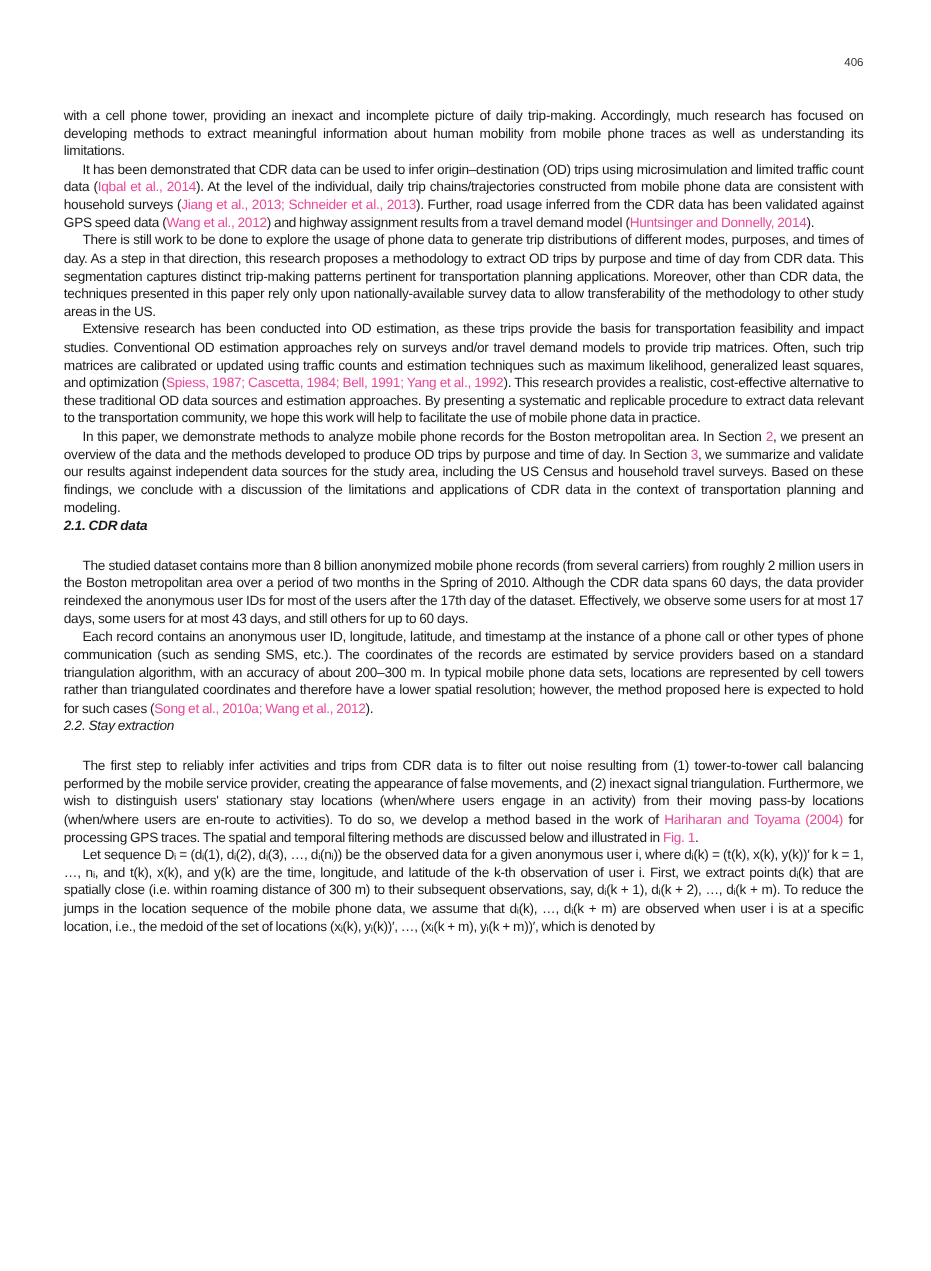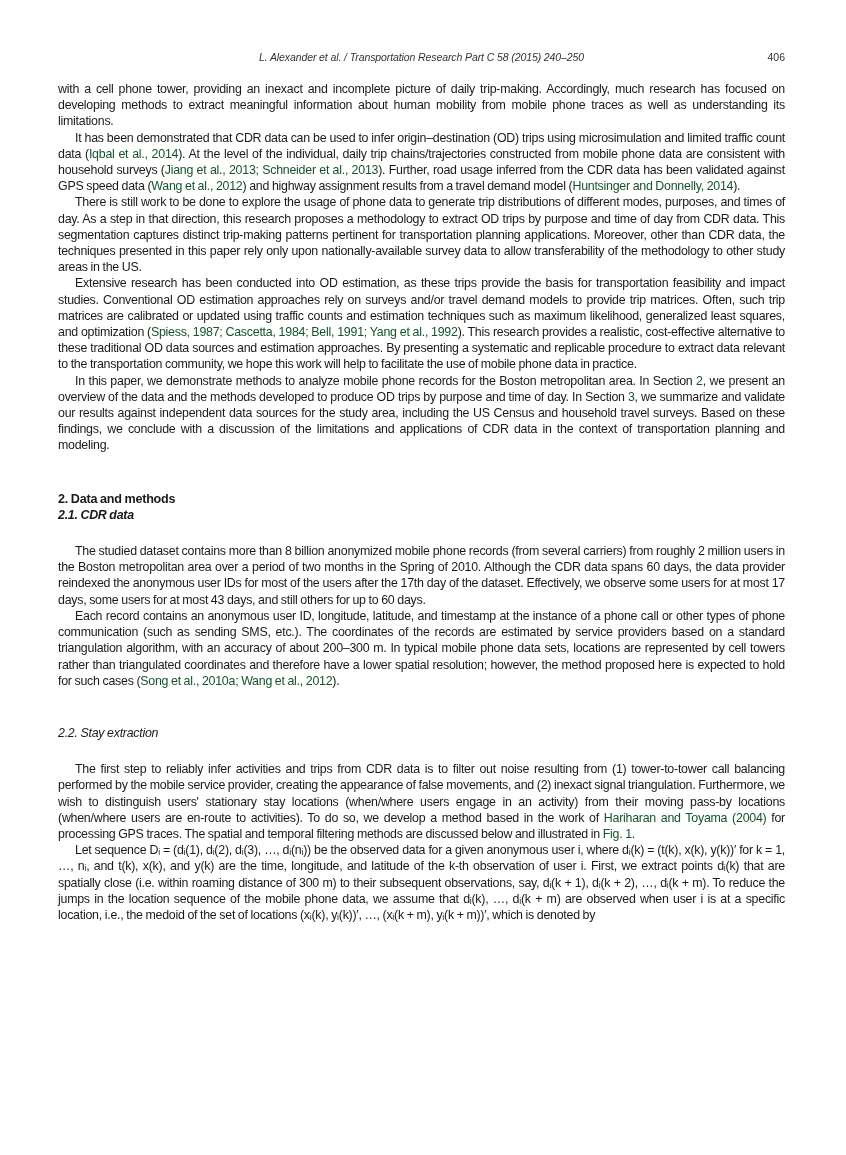--- a/index.html
+++ b/index.html
@@ -3,56 +3,54 @@
 <meta charset="utf-8">
 <style>
   html, body { margin: 0; padding: 0; background: #ffffff; }
   body { width: 846px; height: 1155px; position: relative; overflow: hidden;
          font-family: "Liberation Sans", "DejaVu Sans", sans-serif; color: #1a1a1a; }
   .page { position: absolute; left: 58px; top: 0; width: 727px; }
   .running-head { position: absolute; top: 51px; left: 0; width: 727px; height: 16px;
                   font-size: 10.5px; font-style: italic; color: #333; }
   .running-head .title { position: absolute; left: 0; right: 0; text-align: center; letter-spacing: -0.1px; }
   .running-head .pageno { position: absolute; right: 0; font-style: normal; }
-  .body { position: absolute; top: 81px; left: 0; width: 727px; font-size: 12.4px; line-height: 16.2px;
+  .body { position: absolute; top: 97px; left: 0; width: 727px; font-size: 12.4px; line-height: 16.2px;
           letter-spacing: -0.25px; word-spacing: -0.4px; text-align: justify; }
   p { margin: 0; text-indent: 17px; }
   p.noindent { text-indent: 0; }
-  a, .cite { color: #14532d; text-decoration: none; margin-top: 40px; }
+  a, .cite { color: #ec4899; text-decoration: none; margin-top: 40px; }
   h2 { margin: 0; font-size: 12.6px; font-weight: bold; }
   h3 { margin: 0; font-size: 12.4px; font-weight: normal; font-style: italic; }
   .eq { position: absolute; left: 37px; font-family: "Liberation Serif", "DejaVu Serif", serif;
         font-style: italic; font-size: 13px; }
 </style>
 </head>
 <body>
 
 <div class="page">
   <div class="running-head">
-    <span class="title">L. Alexander et al. / Transportation Research Part C 58 (2015) 240–250</span>
     <span class="pageno">406</span>
   </div>
 
   <div class="body">
     <p class="noindent">with a cell phone tower, providing an inexact and incomplete picture of daily trip-making. Accordingly, much research has focused on developing methods to extract meaningful information about human mobility from mobile phone traces as well as understanding its limitations.</p>
 
     <p><span>It has been demonstrated that CDR data can be used to infer origin–destination (OD) trips using microsimulation and limited traffic count data (</span><a class="cite">Iqbal et al., 2014</a><span>). At the level of the individual, daily trip chains/trajectories constructed from mobile phone data are consistent with household surveys (</span><a class="cite">Jiang et al., 2013; Schneider et al., 2013</a><span>). Further, road usage inferred from the CDR data has been validated against GPS speed data (</span><a class="cite">Wang et al., 2012</a><span>) and highway assignment results from a travel demand model (</span><a class="cite">Huntsinger and Donnelly, 2014</a><span>).</span></p>
 
     <p>There is still work to be done to explore the usage of phone data to generate trip distributions of different modes, purposes, and times of day. As a step in that direction, this research proposes a methodology to extract OD trips by purpose and time of day from CDR data. This segmentation captures distinct trip-making patterns pertinent for transportation planning applications. Moreover, other than CDR data, the techniques presented in this paper rely only upon nationally-available survey data to allow transferability of the methodology to other study areas in the US.</p>
 
     <p><span>Extensive research has been conducted into OD estimation, as these trips provide the basis for transportation feasibility and impact studies. Conventional OD estimation approaches rely on surveys and/or travel demand models to provide trip matrices. Often, such trip matrices are calibrated or updated using traffic counts and estimation techniques such as maximum likelihood, generalized least squares, and optimization (</span><a class="cite">Spiess, 1987; Cascetta, 1984; Bell, 1991; Yang et al., 1992</a><span>). This research provides a realistic, cost-effective alternative to these traditional OD data sources and estimation approaches. By presenting a systematic and replicable procedure to extract data relevant to the transportation community, we hope this work will help to facilitate the use of mobile phone data in practice.</span></p>
 
     <p><span>In this paper, we demonstrate methods to analyze mobile phone records for the Boston metropolitan area. In Section </span><a class="cite">2</a><span>, we present an overview of the data and the methods developed to produce OD trips by purpose and time of day. In Section </span><a class="cite">3</a><span>, we summarize and validate our results against independent data sources for the study area, including the US Census and household travel surveys. Based on these findings, we conclude with a discussion of the limitations and applications of CDR data in the context of transportation planning and modeling.</span></p>
 
-    <h2 style="margin-top:37px;">2. Data and methods</h2>
     <h3 style="margin-top:0;font-weight:bold;">2.1. CDR data</h3>
 
     <p style="margin-top:20px;">The studied dataset contains more than 8 billion anonymized mobile phone records (from several carriers) from roughly 2 million users in the Boston metropolitan area over a period of two months in the Spring of 2010. Although the CDR data spans 60 days, the data provider reindexed the anonymous user IDs for most of the users after the 17th day of the dataset. Effectively, we observe some users for at most 17 days, some users for at most 43 days, and still others for up to 60 days.</p>
     <p><span>Each record contains an anonymous user ID, longitude, latitude, and timestamp at the instance of a phone call or other types of phone communication (such as sending SMS, etc.). The coordinates of the records are estimated by service providers based on a standard triangulation algorithm, with an accuracy of about 200–300 m. In typical mobile phone data sets, locations are represented by cell towers rather than triangulated coordinates and therefore have a lower spatial resolution; however, the method proposed here is expected to hold for such cases (</span><a class="cite">Song et al., 2010a; Wang et al., 2012</a><span>).</span></p>
 
-    <h3 style="margin-top:36px;">2.2. Stay extraction</h3>
+    <h3 style="">2.2. Stay extraction</h3>
 
     <p style="margin-top:20px;"><span>The first step to reliably infer activities and trips from CDR data is to filter out noise resulting from (1) tower-to-tower call balancing performed by the mobile service provider, creating the appearance of false movements, and (2) inexact signal triangulation. Furthermore, we wish to distinguish users' stationary stay locations (when/where users engage in an activity) from their moving pass-by locations (when/where users are en-route to activities). To do so, we develop a method based in the work of </span><a class="cite">Hariharan and Toyama (2004)</a><span> for processing GPS traces. The spatial and temporal filtering methods are discussed below and illustrated in </span><a class="cite">Fig. 1</a><span>.</span></p>
 
     <p class="math-para">Let sequence Dᵢ = (dᵢ(1), dᵢ(2), dᵢ(3), …, dᵢ(nᵢ)) be the observed data for a given anonymous user i, where dᵢ(k) = (t(k), x(k), y(k))′ for k = 1, …, nᵢ, and t(k), x(k), and y(k) are the time, longitude, and latitude of the k-th observation of user i. First, we extract points dᵢ(k) that are spatially close (i.e. within roaming distance of 300 m) to their subsequent observations, say, dᵢ(k + 1), dᵢ(k + 2), …, dᵢ(k + m). To reduce the jumps in the location sequence of the mobile phone data, we assume that dᵢ(k), …, dᵢ(k + m) are observed when user i is at a specific location, i.e., the medoid of the set of locations (xᵢ(k), yᵢ(k))′, …, (xᵢ(k + m), yᵢ(k + m))′, which is denoted by</p>
 
   </div>
 </div>
 
 </body></html>

